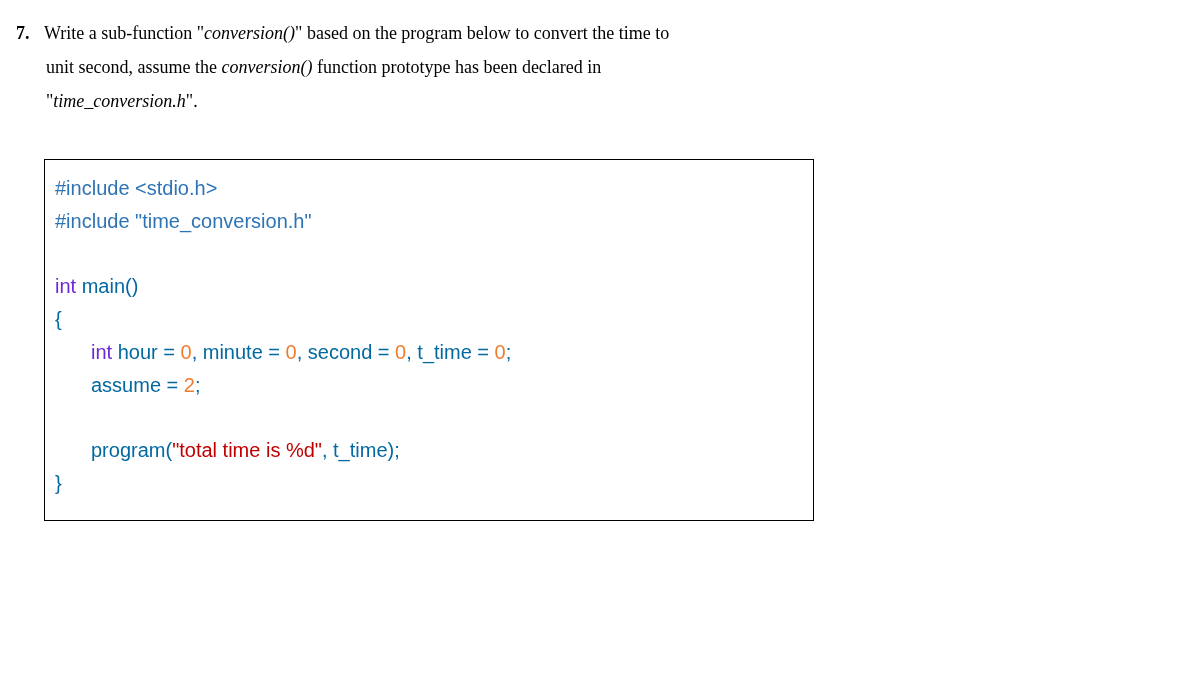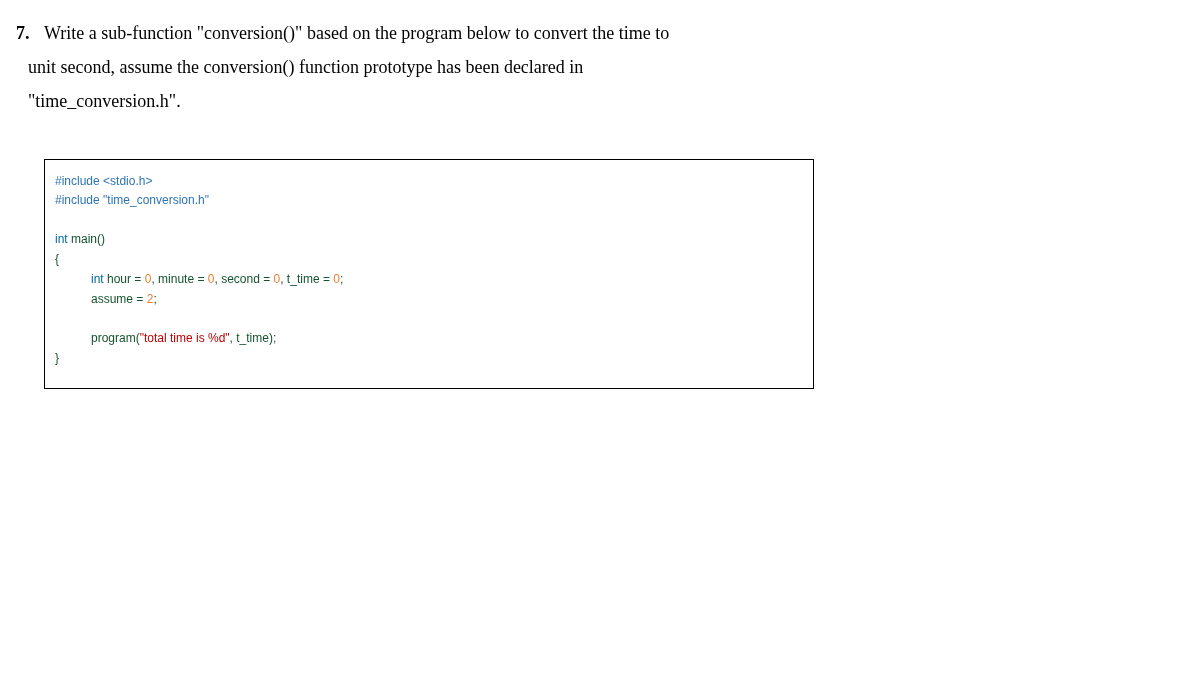--- a/index.html
+++ b/index.html
@@ -20,47 +20,48 @@
       display: flex;
     }
     .question-number {
       font-weight: bold;
       min-width: 28px;
     }
     .question-text {
       flex: 1;
     }
     .question-indent {
-      margin-left: 12px;
+      margin-left: 30px;
       text-align: justify;
       width: 1052px;
     }
     .italic {
+      font-style: italic;
     }
     .code-box {
       border: 1px solid #000;
       margin-left: 28px;
       margin-top: 40px;
       padding: 12px 10px 20px 10px;
       width: 770px;
       font-family: "Segoe UI", "Helvetica Neue", Arial, sans-serif;
-      font-size: 12px;
+      font-size: 20px;
       line-height: 1.65;
     }
     .code-indent {
       margin-left: 36px;
     }
     .blank-line {
       height: 1.6em;
     }
-    .type { color: #0369a1; }
+    .type { color: #6d28d9; }
     .include { color: #2E74B5; }
     .string { color: #C00000; }
     .number { color: #ED7D31; }
-    .black { color: #14532d; }
+    .black { color: #0369a1; }
   </style>
 </head>
 <body>
 
 <div>
   <div class="question-line-1">
     <span class="question-number">7.</span>
     <span class="question-text">
       <span>Write a sub-function "</span><span class="italic">conversion()</span><span>" based on the program below to convert the time to</span>
     </span>

